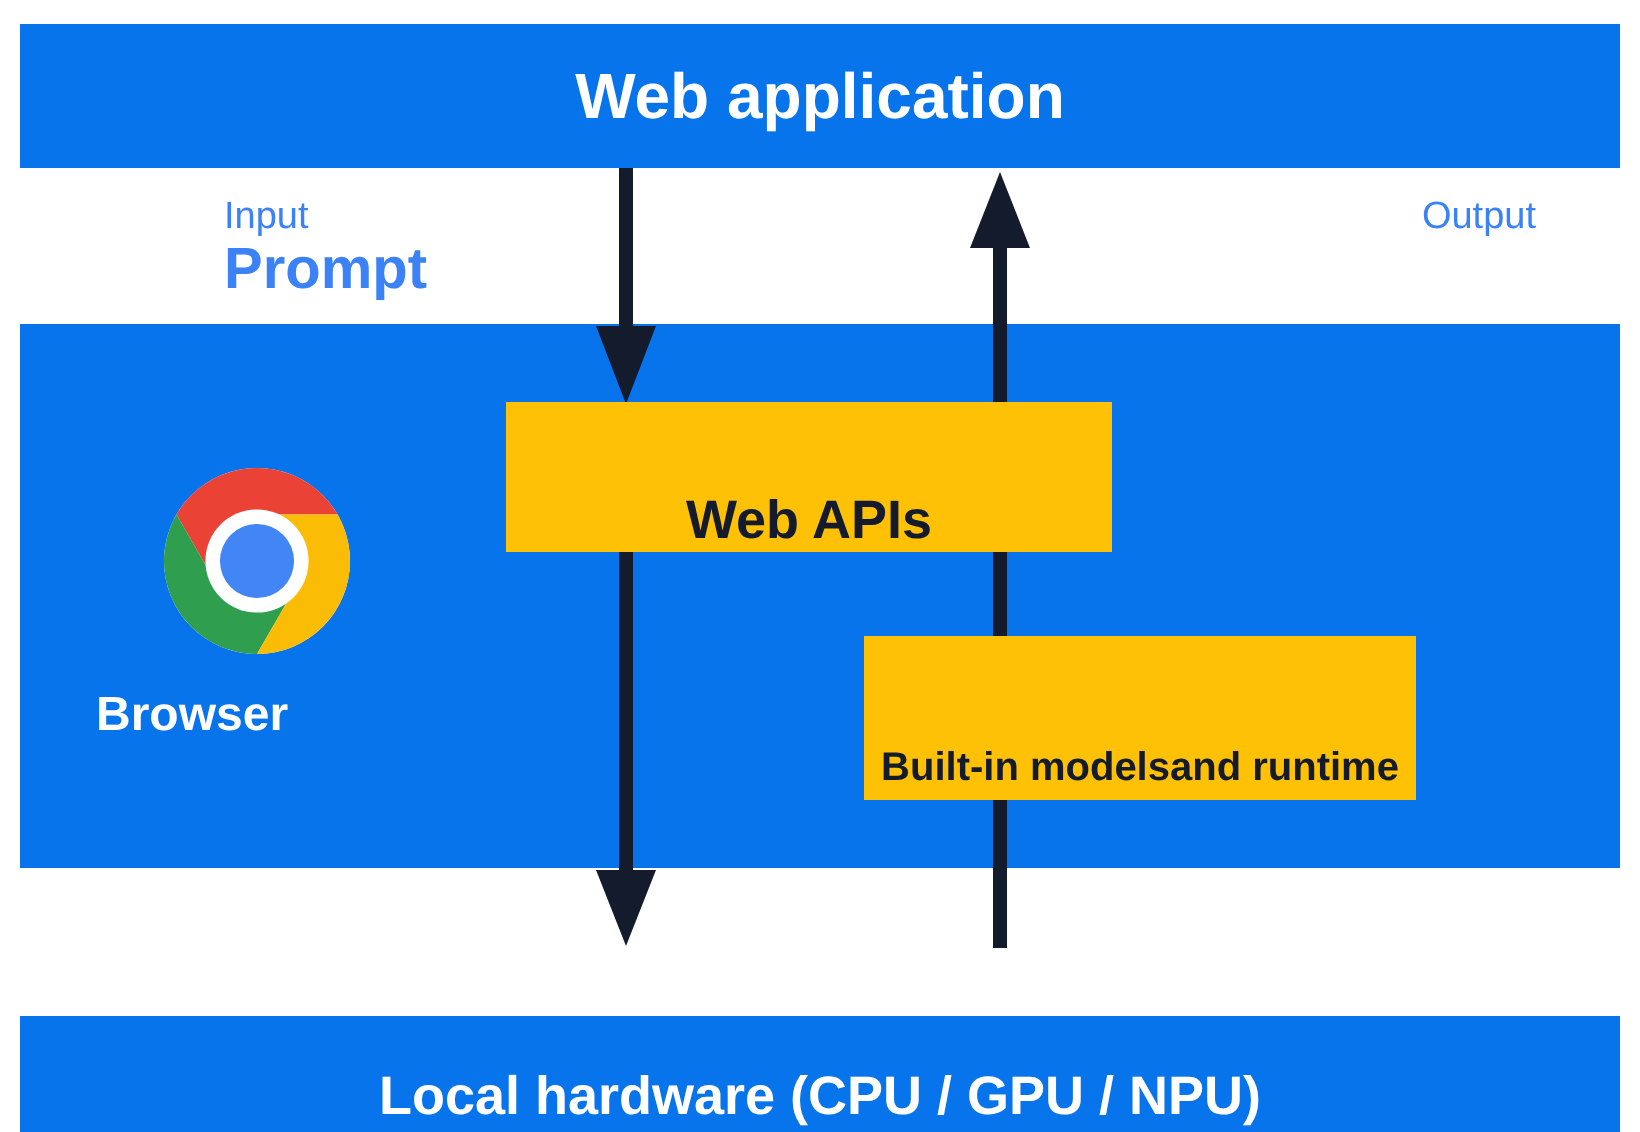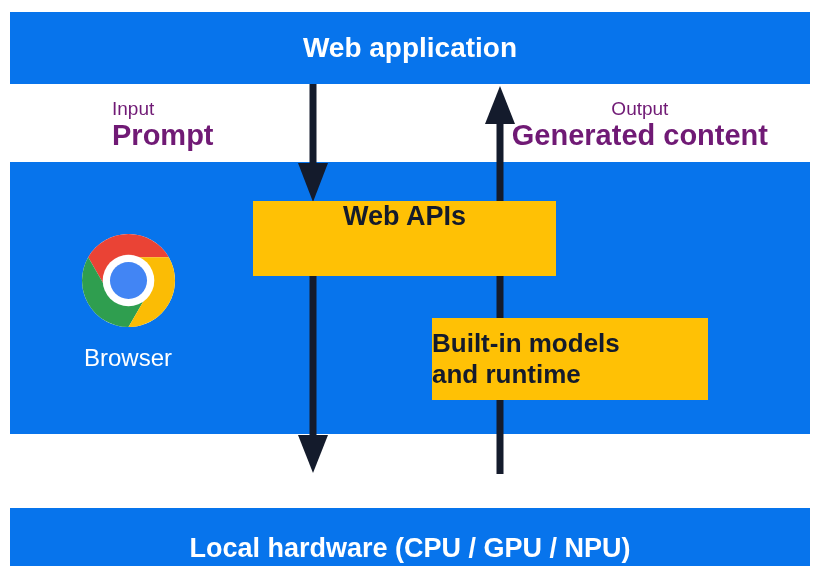--- a/index.html
+++ b/index.html
@@ -3,54 +3,53 @@
 <meta charset="utf-8">
 <title>Diagram</title>
 <style>
   html,body{margin:0;padding:0;background:#ffffff;}
   .canvas{
     position:relative;width:820px;height:566px;background:#ffffff;overflow:hidden;
     font-family:"Liberation Sans", sans-serif;
   }
   .bar{position:absolute;left:10px;width:800px;background:#0774EC;color:#ffffff;
        text-align:center;font-weight:700;}
-  .top-bar{top:12px;height:72px;line-height:72px;font-size:28px;}
+  .top-bar{top:12px;height:72px;line-height:72px;font-size:32px;}
   .mid-bar{top:162px;height:272px;}
   .bottom-bar{top:474px;height:81px;line-height:81px;font-size:27px;margin-top:34px;}
-  .io{position:absolute;top:97px;color:#701a75;}
+  .io{position:absolute;top:97px;color:#3b82f6;}
   .io-input{left:112px;text-align:left;}
   .io-output{right:52px;text-align:center;}
   .io-title{font-size:19px;font-weight:400;line-height:24px;}
   .io-value{font-size:29px;font-weight:700;line-height:28px;}
   .arrows{position:absolute;left:0;top:0;width:820px;height:566px;z-index:2;pointer-events:none;}
   .ybox{position:absolute;background:#FFC105;color:#141B2C;z-index:3;
-        display:flex;align-items:flex-start;justify-content:center;}
+        display:flex;align-items:flex-end;justify-content:center;}
   .web-apis{left:253px;top:201px;width:303px;height:75px;font-size:27px;font-weight:700;}
-  .builtin{left:432px;top:318px;width:276px;height:82px;font-size:26px;font-weight:700;
-           flex-direction:column;line-height:31px;text-align:center;}
+  .builtin{left:432px;top:318px;width:276px;height:82px;font-size:20px;font-weight:700;
+           line-height:31px;text-align:center;}
   .chrome{position:absolute;left:82px;top:234px;width:93px;height:93px;z-index:3;}
-  .browser-label{position:absolute;left:48px;top:344px;width:160px;text-align:center;
-                 color:#ffffff;font-size:24px;font-weight:400;z-index:3;}
+  .browser-label{position:absolute;left:48px;top:344px;width:160px;text-align:left;
+                 color:#ffffff;font-size:24px;font-weight:700;z-index:3;}
 </style>
 </head>
 <body>
 
 <div class="canvas">
 
   <div class="bar top-bar">
     <span>Web application</span>
   </div>
 
   <div class="io io-input">
     <div class="io-title">Input</div>
     <div class="io-value">Prompt</div>
   </div>
   <div class="io io-output">
     <div class="io-title">Output</div>
-    <div class="io-value">Generated content</div>
   </div>
 
   <div class="bar mid-bar"></div>
 
   <svg class="arrows" viewBox="0 0 820 566" xmlns="http://www.w3.org/2000/svg">
     <g fill="#141B2C">
       <rect x="309.5" y="84" width="7" height="82"></rect>
       <polygon points="298,163 328,163 313,202"></polygon>
     </g>
     <g fill="#141B2C">

